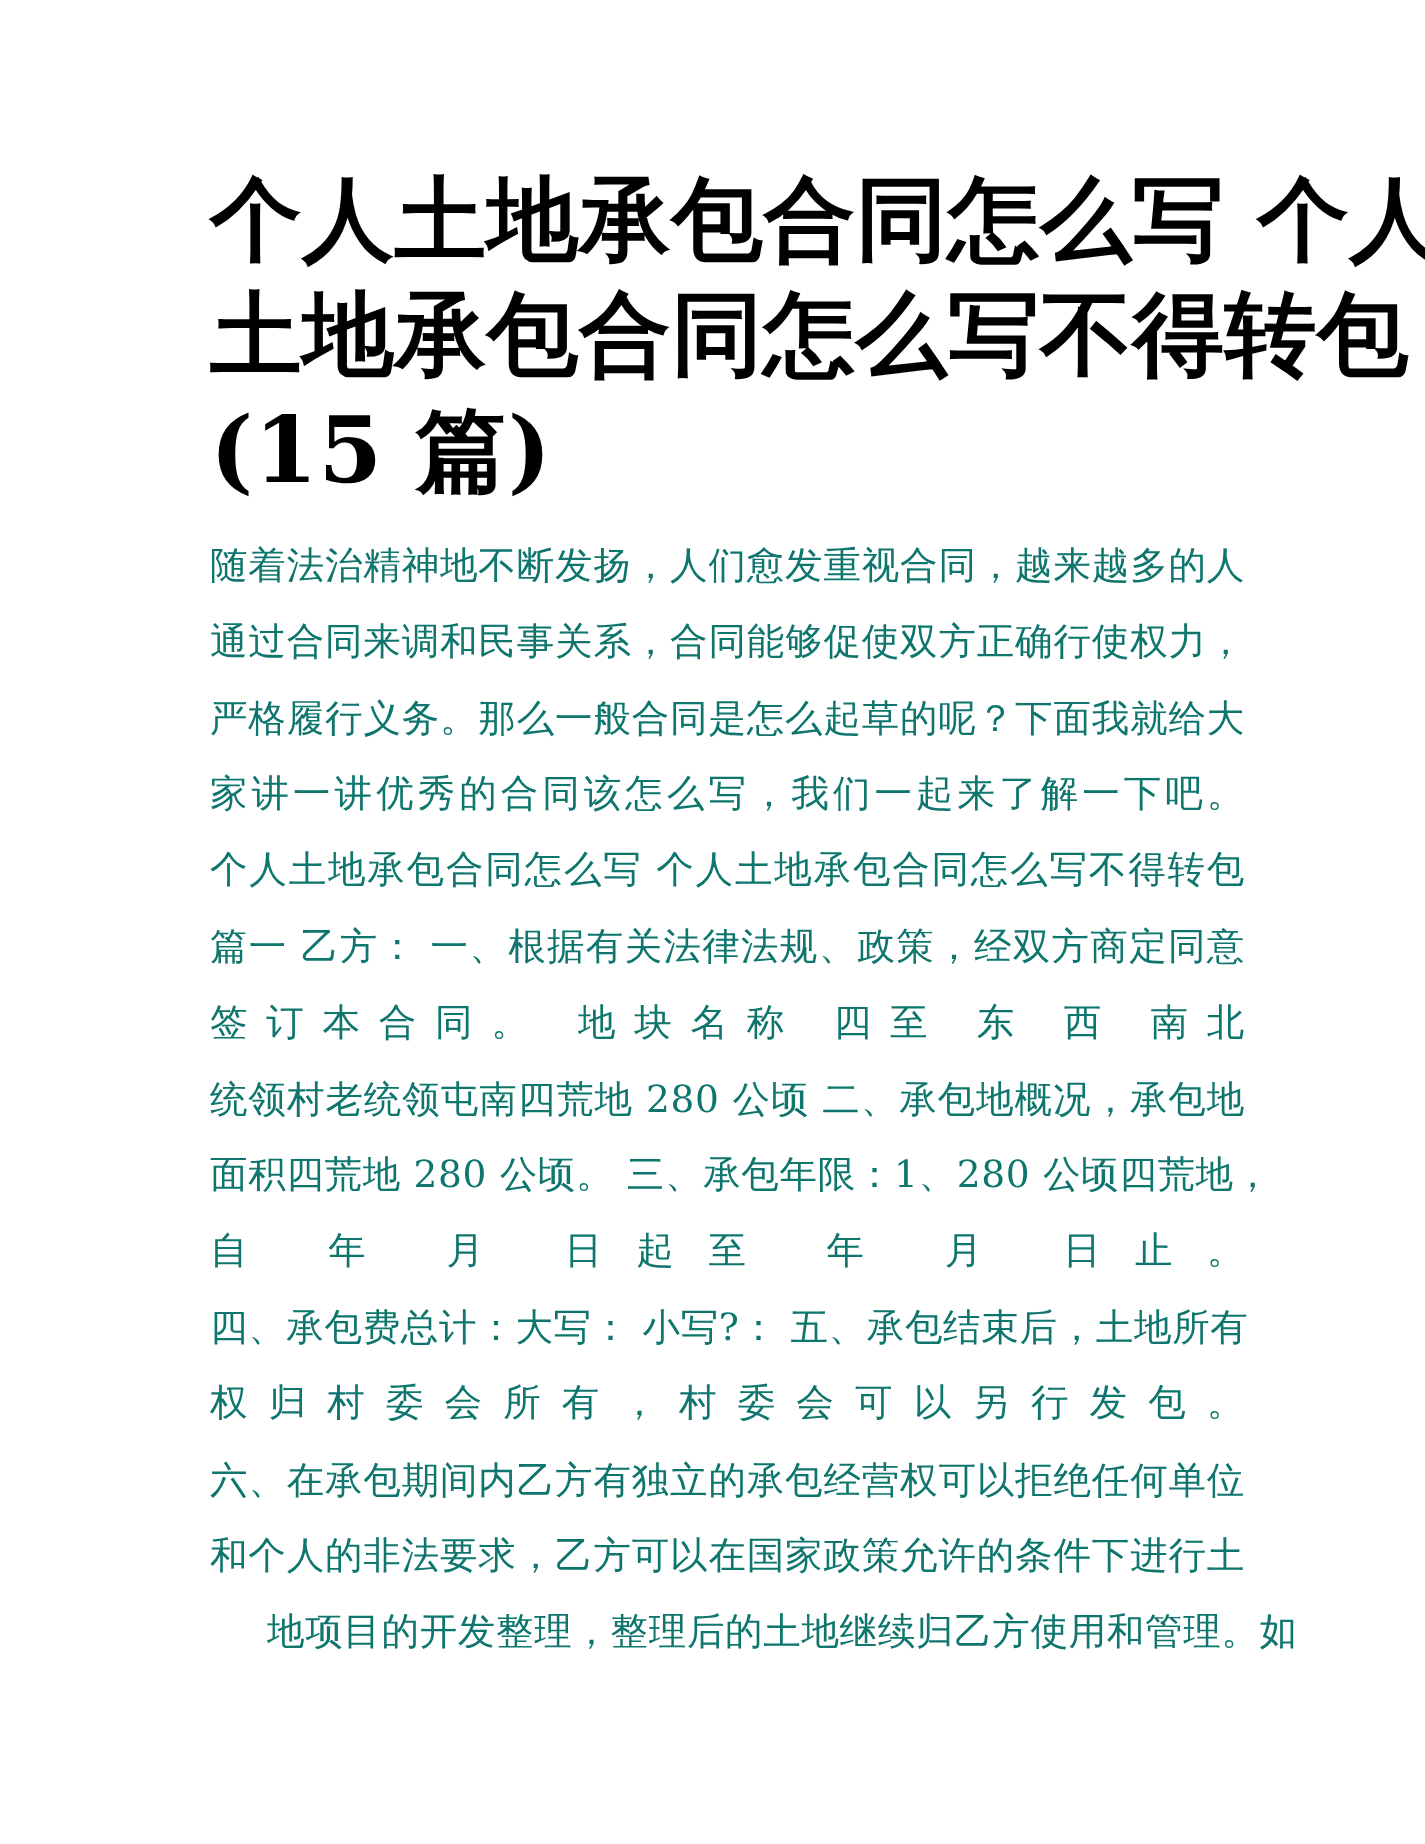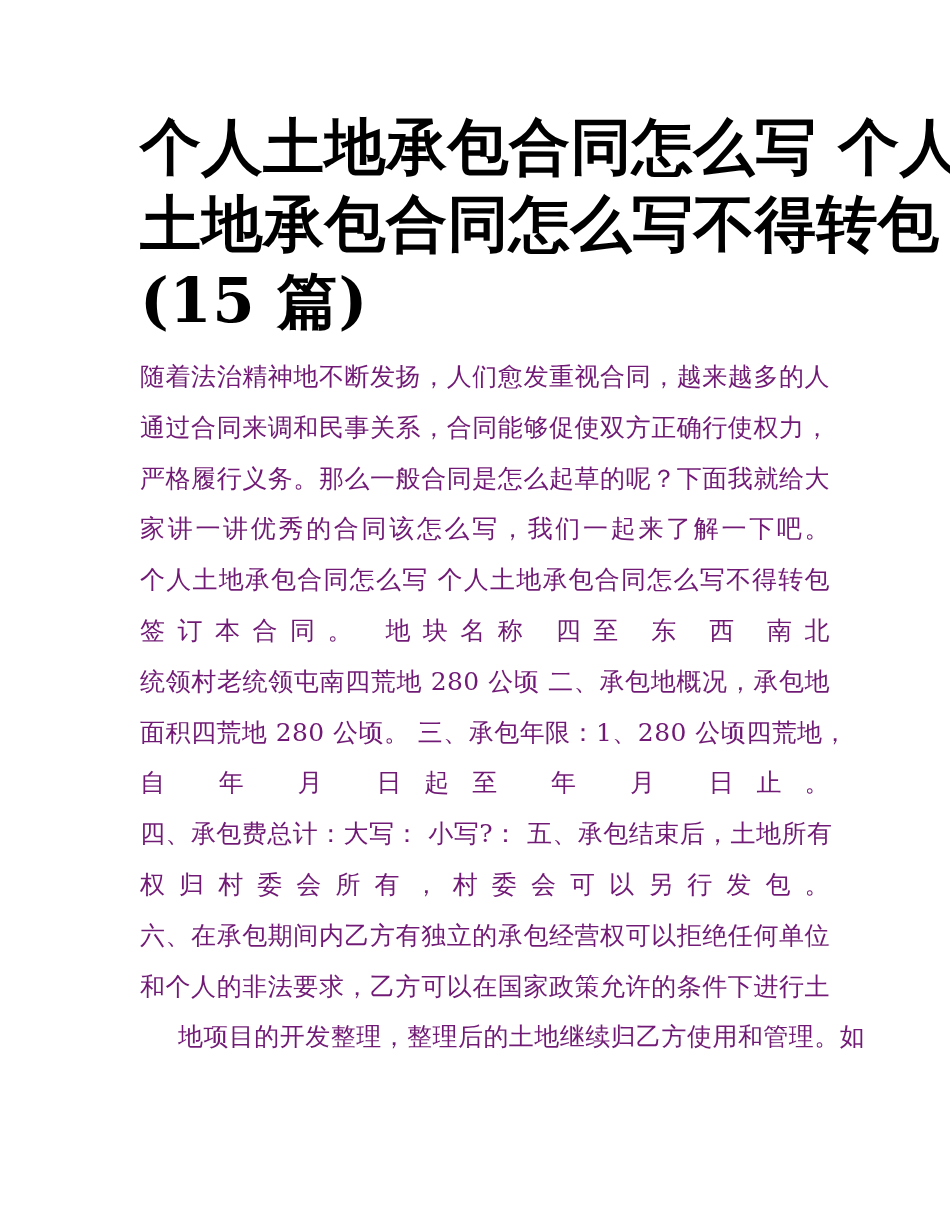--- a/index.html
+++ b/index.html
@@ -31,21 +31,21 @@
   }
   .title-line {
     white-space: nowrap;
   }
   .doc-body {
     margin-top: 13px;
     font-size: 25px;
     font-weight: normal;
     line-height: 50.8px;
     letter-spacing: 0.45px;
-    color: #701a75;
+    color: #0f766e;
   }
   .body-line {
     white-space: nowrap;
   }
 </style>
 </head>
 <body>
 
 <div class="page">
   <div class="content">
@@ -55,20 +55,21 @@
       <div class="title-line">土地承包合同怎么写不得转包</div>
       <div class="title-line">(15 篇)</div>
     </div>
 
     <div class="doc-body">
       <div class="body-line" style="text-align-last: justify;">随着法治精神地不断发扬，人们愈发重视合同，越来越多的人</div>
       <div class="body-line" style="text-align-last: justify;">通过合同来调和民事关系，合同能够促使双方正确行使权力，</div>
       <div class="body-line" style="text-align-last: justify;">严格履行义务。那么一般合同是怎么起草的呢？下面我就给大</div>
       <div class="body-line" style="text-align-last: justify;">家讲一讲优秀的合同该怎么写，我们一起来了解一下吧。</div>
       <div class="body-line" style="text-align-last: justify;">个人土地承包合同怎么写 个人土地承包合同怎么写不得转包</div>
+      <div class="body-line" style="text-align-last: justify;">篇一 乙方： 一、根据有关法律法规、政策，经双方商定同意</div>
       <div class="body-line" style="text-align-last: justify;">签订本合同。 地块名称 四至 东 西 南北</div>
       <div class="body-line" style="text-align-last: justify;">统领村老统领屯南四荒地 280 公顷 二、承包地概况，承包地</div>
       <div class="body-line">面积四荒地 280 公顷。 三、承包年限：1、280 公顷四荒地，</div>
       <div class="body-line" style="text-align-last: justify;">自 年 月 日起至 年 月 日止。</div>
       <div class="body-line">四、承包费总计：大写： 小写?： 五、承包结束后，土地所有</div>
       <div class="body-line" style="text-align-last: justify; font-family: Liberation Serif, serif;">权归村委会所有，村委会可以另行发包。</div>
       <div class="body-line" style="text-align-last: justify;">六、在承包期间内乙方有独立的承包经营权可以拒绝任何单位</div>
       <div class="body-line" style="text-align-last: justify;">和个人的非法要求，乙方可以在国家政策允许的条件下进行土</div>
       <div class="body-line" style="text-align-last: justify; margin-left: 38px;">地项目的开发整理，整理后的土地继续归乙方使用和管理。如</div>
     </div>

